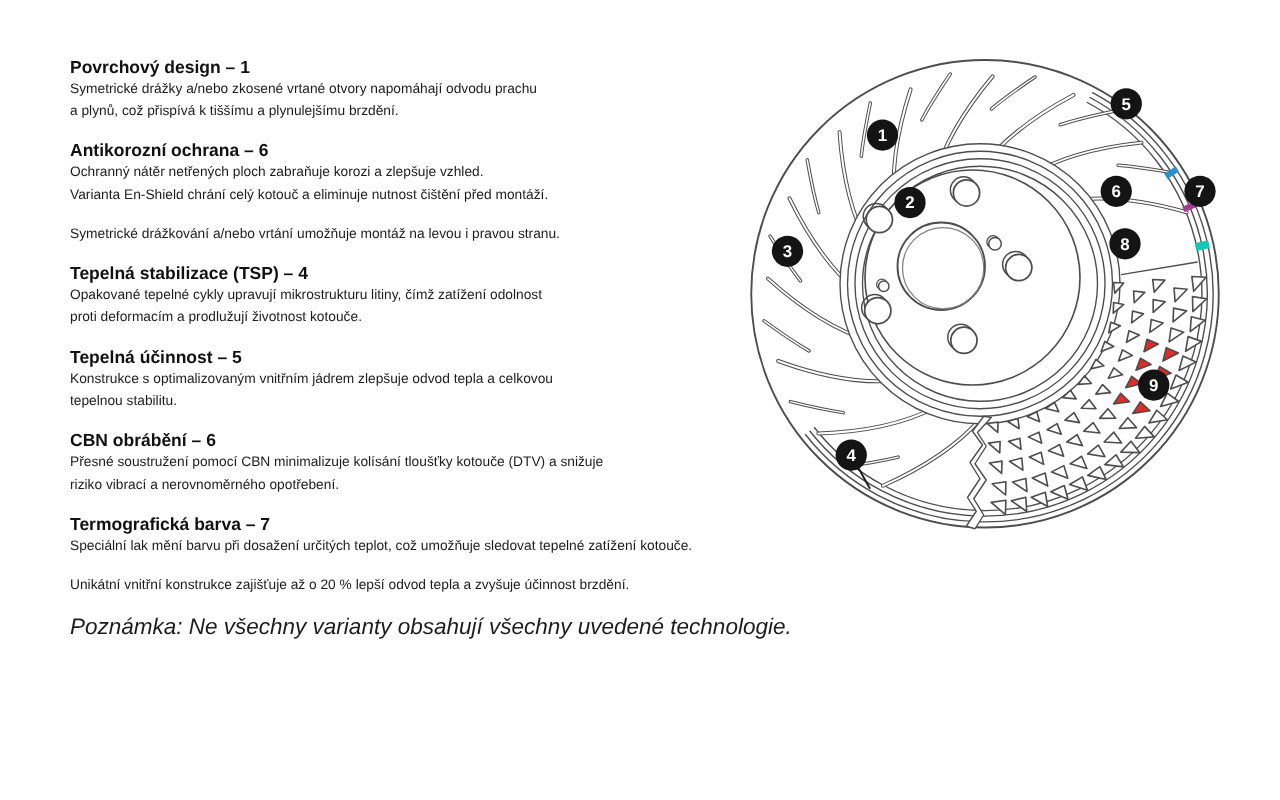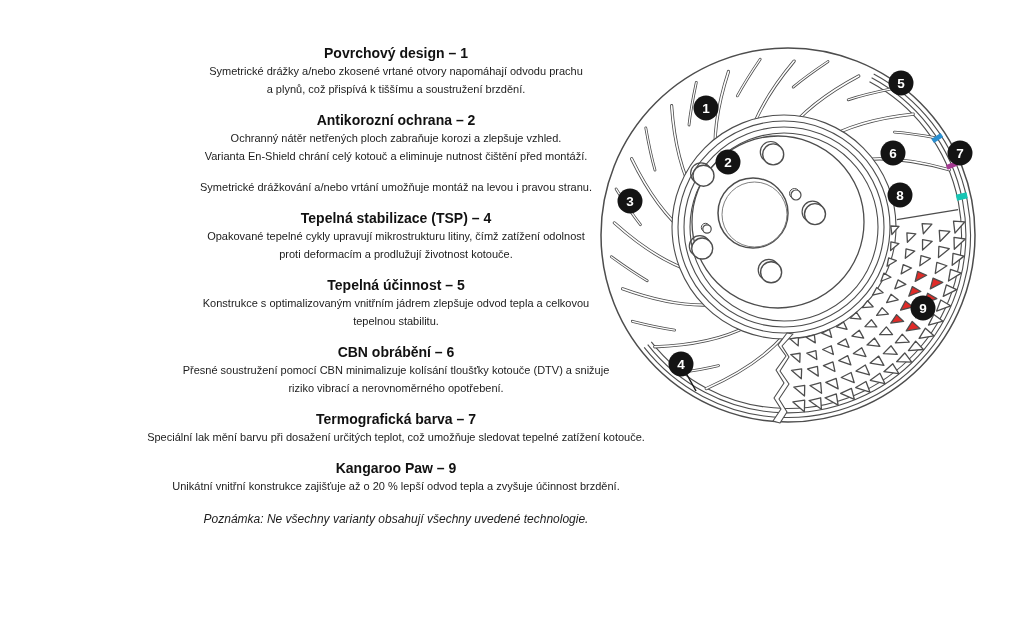--- a/index.html
+++ b/index.html
@@ -1,40 +1,40 @@
 <!DOCTYPE html>
 <html><head>
 <meta charset="utf-8">
 <style>
   html,body{margin:0;padding:0;}
   body{
     width:1024px;height:640px;position:relative;overflow:hidden;
     background:#ffffff;color:#1c1c1c;
     font-family:"Liberation Sans",sans-serif;
   }
-  .text-col{position:absolute;left:36px;top:44px;width:720px;text-align:center;}
+  .text-col{position:absolute;left:56px;top:44px;width:720px;}
   .feature{margin:0 0 13px 0;}
   .feature h3{margin:0;font-size:14px;line-height:18px;font-weight:700;color:#111;}
   .feature p{margin:0;font-size:11px;line-height:18px;white-space:nowrap;}
-  .note{margin:15px 0 0 0;font-size:12px;line-height:18px;font-style:italic;white-space:nowrap;}
+  .note{margin:15px 0 0 0;font-size:18px;line-height:18px;font-style:italic;white-space:nowrap;}
   .diagram{position:absolute;left:588px;top:28px;width:424px;height:412px;}
   svg text.mnum{font-family:"Liberation Sans",sans-serif;font-size:13.5px;font-weight:700;}
 </style>
 </head>
 <body>
 
 <div class="text-col">
   <div id="features">
       <div class="feature">
         <h3>Povrchový design – 1</h3>
         <p>Symetrické drážky a/nebo zkosené vrtané otvory napomáhají odvodu prachu</p>
-        <p>a plynů, což přispívá k tiššímu a soustružení brzdění.</p>
-      </div>
-      <div class="feature">
-        <h3>Antikorozní ochrana – 2</h3>
+        <p>a plynů, což přispívá k tiššímu a plynulejšímu brzdění.</p>
+      </div>
+      <div class="feature">
+        <h3>Antikorozní ochrana – 6</h3>
         <p>Ochranný nátěr netřených ploch zabraňuje korozi a zlepšuje vzhled.</p>
         <p>Varianta En-Shield chrání celý kotouč a eliminuje nutnost čištění před montáží.</p>
       </div>
       <div class="feature">
         <p>Symetrické drážkování a/nebo vrtání umožňuje montáž na levou i pravou stranu.</p>
       </div>
       <div class="feature">
         <h3>Tepelná stabilizace (TSP) – 4</h3>
         <p>Opakované tepelné cykly upravují mikrostrukturu litiny, čímž zatížení odolnost</p>
         <p>proti deformacím a prodlužují životnost kotouče.</p>
@@ -47,21 +47,20 @@
       <div class="feature">
         <h3>CBN obrábění – 6</h3>
         <p>Přesné soustružení pomocí CBN minimalizuje kolísání tloušťky kotouče (DTV) a snižuje</p>
         <p>riziko vibrací a nerovnoměrného opotřebení.</p>
       </div>
       <div class="feature">
         <h3>Termografická barva – 7</h3>
         <p>Speciální lak mění barvu při dosažení určitých teplot, což umožňuje sledovat tepelné zatížení kotouče.</p>
       </div>
       <div class="feature">
-        <h3>Kangaroo Paw – 9</h3>
         <p>Unikátní vnitřní konstrukce zajišťuje až o 20 % lepší odvod tepla a zvyšuje účinnost brzdění.</p>
       </div>
     </div>
   <p class="note">Poznámka: Ne všechny varianty obsahují všechny uvedené technologie.</p>
 </div>
 
 <div class="diagram">
   <svg id="disc-svg" width="424" height="412" viewBox="0 0 424 412" xmlns="http://www.w3.org/2000/svg">
       <circle cx="200" cy="207" r="187" fill="#fff" stroke="#4d4d4d" stroke-width="1.5"></circle>
       <path d="M 285.7 45.9 A 182.5 182.5 0 1 1 56.2 319.4" fill="none" stroke="#4d4d4d" stroke-width="1.1"></path>

